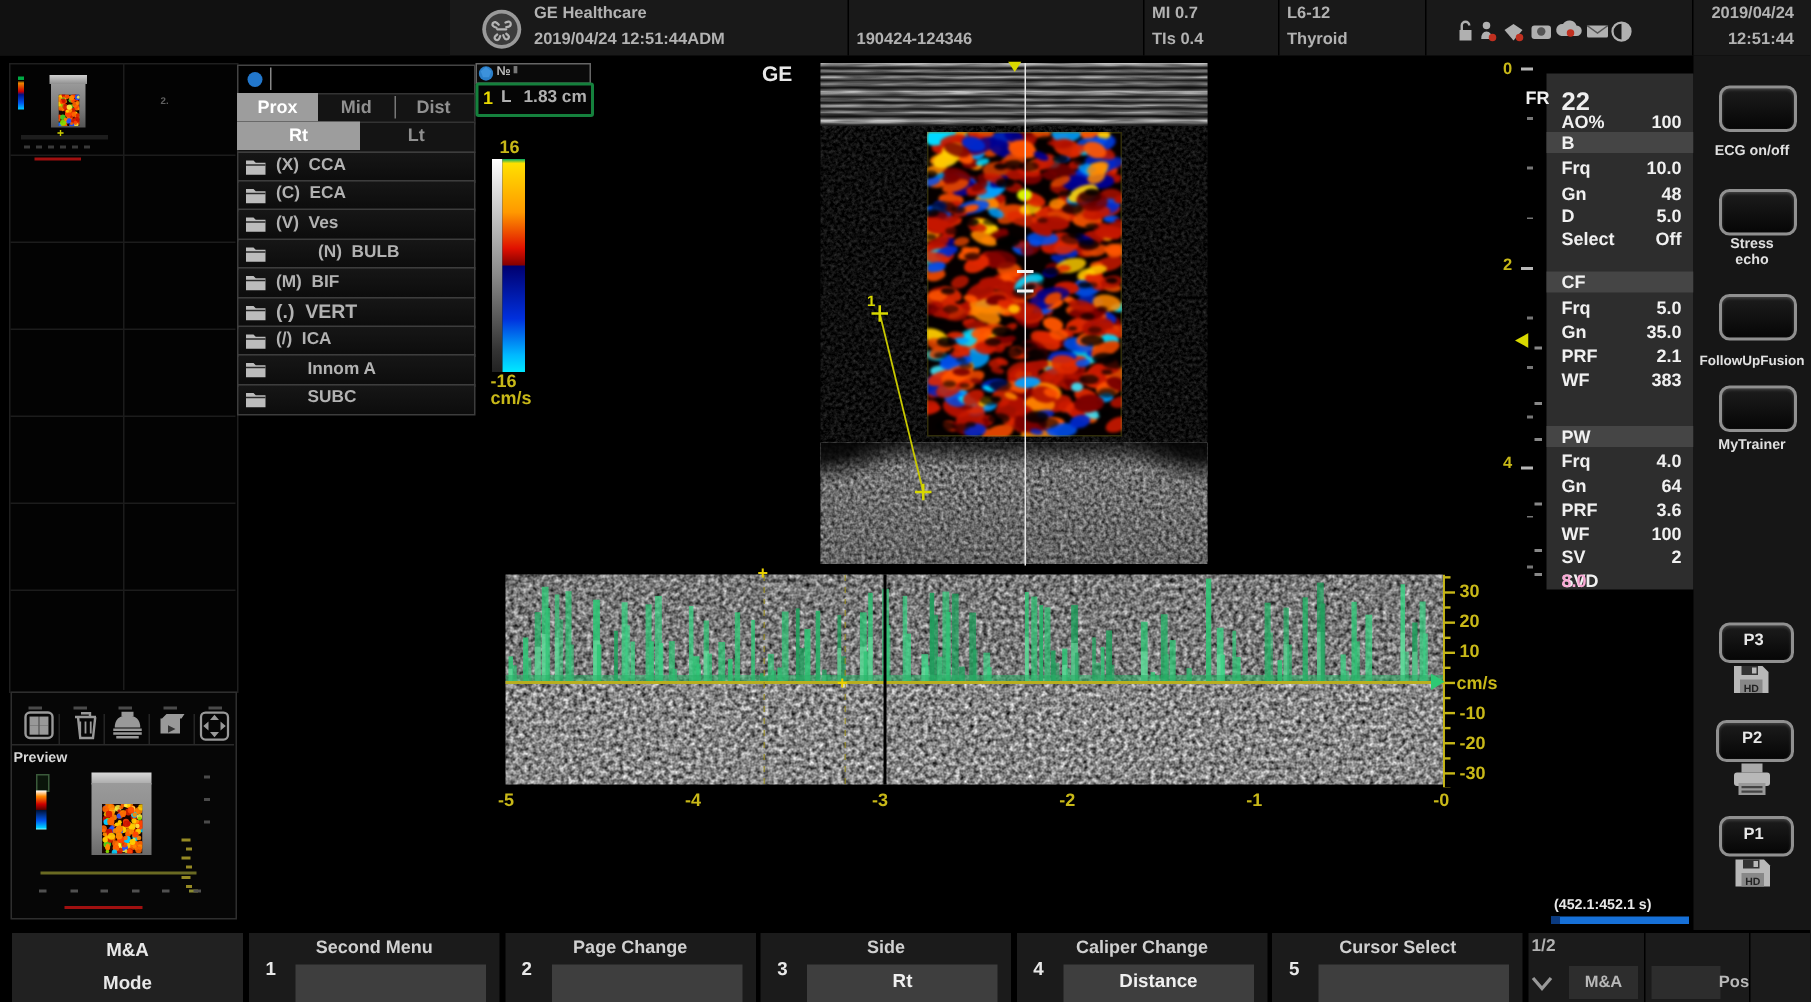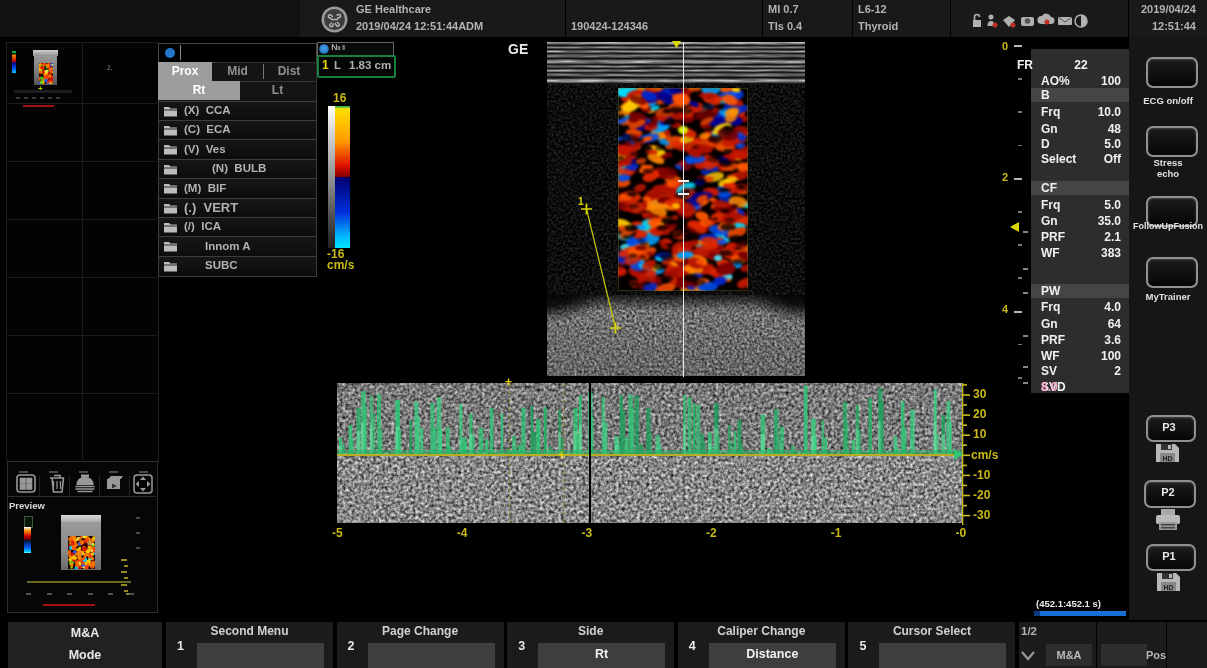--- a/index.html
+++ b/index.html
@@ -1297,21 +1297,21 @@
     <div class="a" style="left:1018px;top:244.20000000000002px;width:4px;height:1.5px;background:#777;"></div>
     <div class="a" style="left:1018px;top:277.40000000000003px;width:4px;height:1.5px;background:#777;"></div>
     <div class="a" style="left:1014px;top:310.6px;width:8px;height:2px;background:#b8b8b8;"></div>
     <div class="a" style="left:1018px;top:343.8px;width:4px;height:1.5px;background:#777;"></div>
     <div class="a" style="left:1018px;top:377.0px;width:4px;height:1.5px;background:#777;"></div>
 <svg style="left:1009px;top:222px" width="10" height="10" viewBox="0 0 10 10">
       <path d="M10 0 v10 l-9 -5 z" fill="#d8d800"></path>
     </svg>
 <div class="a" style="left:1031px;top:49px;width:98px;height:344px;background:#2d2d2d;"></div>
 <div class="t" style="left:1017px;top:58.6px;font-size:12px;color:#f0f0f0;font-weight:bold;">FR</div>
-<div class="t" style="left:1041px;top:58.6px;width:80px;text-align:center;font-size:12px;color:#f0f0f0;">22</div>
+<div class="t" style="left:1041px;top:58.6px;width:80px;text-align:left;font-size:17px;color:#f0f0f0;">22</div>
 <div class="t" style="left:1041px;top:74.9px;font-size:12px;color:#f0f0f0;font-weight:bold;">AO%</div>
 <div class="t" style="left:1041px;top:74.9px;width:80px;text-align:right;font-size:12px;color:#f0f0f0;">100</div>
 <div class="a" style="left:1031px;top:87.5px;width:98px;height:14px;background:#454545;"></div>
 <div class="t" style="left:1041px;top:88.5px;font-size:12px;color:#f0f0f0;font-weight:bold;">B</div>
 <div class="t" style="left:1041px;top:106.4px;font-size:12px;color:#f0f0f0;font-weight:bold;">Frq</div>
 <div class="t" style="left:1041px;top:106.4px;width:80px;text-align:right;font-size:12px;color:#f0f0f0;">10.0</div>
 <div class="t" style="left:1041px;top:122.6px;font-size:12px;color:#f0f0f0;font-weight:bold;">Gn</div>
 <div class="t" style="left:1041px;top:122.6px;width:80px;text-align:right;font-size:12px;color:#f0f0f0;">48</div>
 <div class="t" style="left:1041px;top:138.3px;font-size:12px;color:#f0f0f0;font-weight:bold;">D</div>
 <div class="t" style="left:1041px;top:138.3px;width:80px;text-align:right;font-size:12px;color:#f0f0f0;">5.0</div>
@@ -1347,21 +1347,21 @@
 <div class="a" style="left:1023px;top:335px;width:5px;height:1.5px;background:#888;"></div>
 <div class="a" style="left:1023px;top:366px;width:5px;height:1.5px;background:#888;"></div>
 <div class="a" style="left:1023px;top:382px;width:5px;height:1.5px;background:#888;"></div>
 <div class="a" style="left:1129px;top:37px;width:78px;height:583px;background:#161616;"></div>
 <div class="a" style="left:1146px;top:57px;width:48px;height:27px;background:linear-gradient(#1c1c1c,#060606);border:2px solid #909090;border-radius:7px;box-shadow:inset 0 1px 2px #444;"></div>
 <div class="t" style="left:1130px;top:96px;width:76px;text-align:center;font-size:9.5px;color:#e0e0e0;">ECG on/off</div>
 <div class="a" style="left:1146px;top:126px;width:48px;height:27px;background:linear-gradient(#1c1c1c,#060606);border:2px solid #909090;border-radius:7px;box-shadow:inset 0 1px 2px #444;"></div>
 <div class="t" style="left:1130px;top:158px;width:76px;text-align:center;font-size:9.5px;color:#e0e0e0;">Stress</div>
 <div class="t" style="left:1130px;top:169px;width:76px;text-align:center;font-size:9.5px;color:#e0e0e0;">echo</div>
 <div class="a" style="left:1146px;top:196px;width:48px;height:27px;background:linear-gradient(#1c1c1c,#060606);border:2px solid #909090;border-radius:7px;box-shadow:inset 0 1px 2px #444;"></div>
-<div class="t" style="left:1128px;top:222px;width:80px;text-align:center;font-size:9px;color:#e0e0e0;">FollowUpFusion</div>
+<div class="t" style="left:1128px;top:236px;width:80px;text-align:center;font-size:9px;color:#e0e0e0;">FollowUpFusion</div>
 <div class="a" style="left:1146px;top:257px;width:48px;height:27px;background:linear-gradient(#1c1c1c,#060606);border:2px solid #909090;border-radius:7px;box-shadow:inset 0 1px 2px #444;"></div>
 <div class="t" style="left:1130px;top:292px;width:76px;text-align:center;font-size:9.5px;color:#e0e0e0;">MyTrainer</div>
 <div class="a" style="left:1146px;top:415px;width:46px;height:23px;background:linear-gradient(#1c1c1c,#060606);border:2px solid #909090;border-radius:7px;box-shadow:inset 0 1px 2px #444;"></div>
     <div class="t" style="left:1146px;top:420.5px;width:46px;text-align:center;font-size:11px;color:#e8e8e8;">P3</div>
 <div class="a" style="left:1144px;top:480px;width:48px;height:24px;background:linear-gradient(#1c1c1c,#060606);border:2px solid #909090;border-radius:7px;box-shadow:inset 0 1px 2px #444;"></div>
     <div class="t" style="left:1144px;top:486.0px;width:48px;text-align:center;font-size:11px;color:#e8e8e8;">P2</div>
 <div class="a" style="left:1146px;top:544px;width:46px;height:23px;background:linear-gradient(#1c1c1c,#060606);border:2px solid #909090;border-radius:7px;box-shadow:inset 0 1px 2px #444;"></div>
     <div class="t" style="left:1146px;top:549.5px;width:46px;text-align:center;font-size:11px;color:#e8e8e8;">P1</div>
 <svg style="left:1154px;top:442px" width="27" height="22" viewBox="0 0 27 22">
 <path d="M2 2 h19 l4 4 v14 h-23 z" fill="#b8b8b8"></path>

